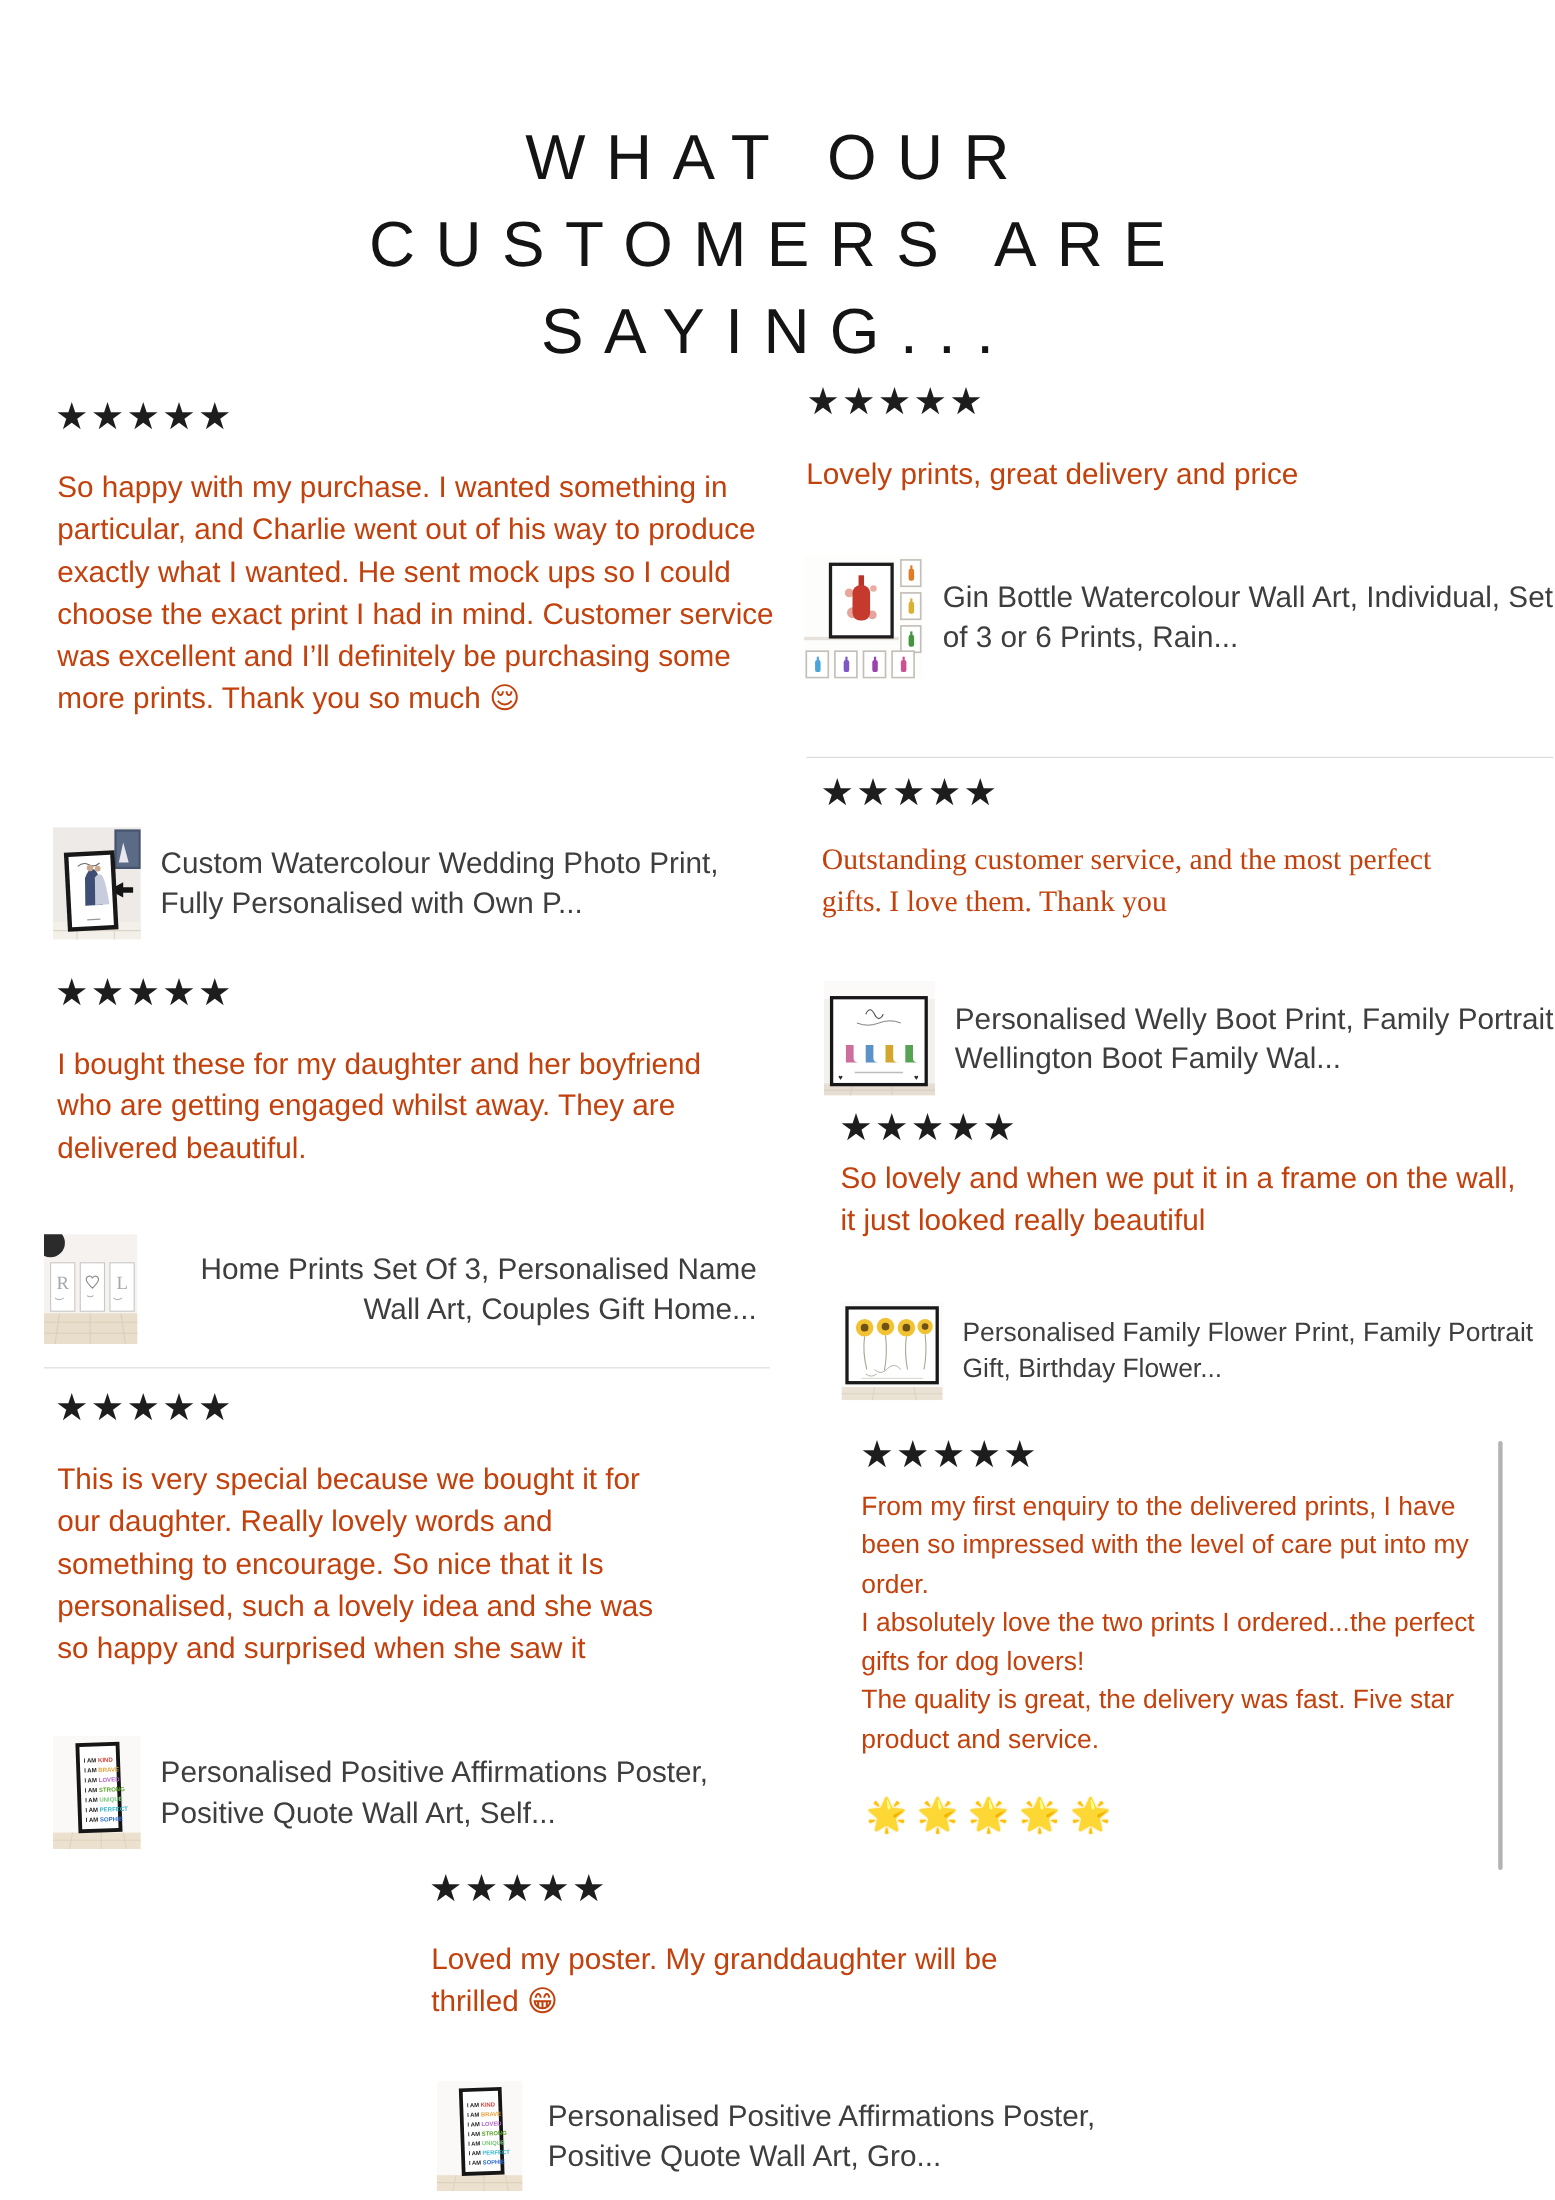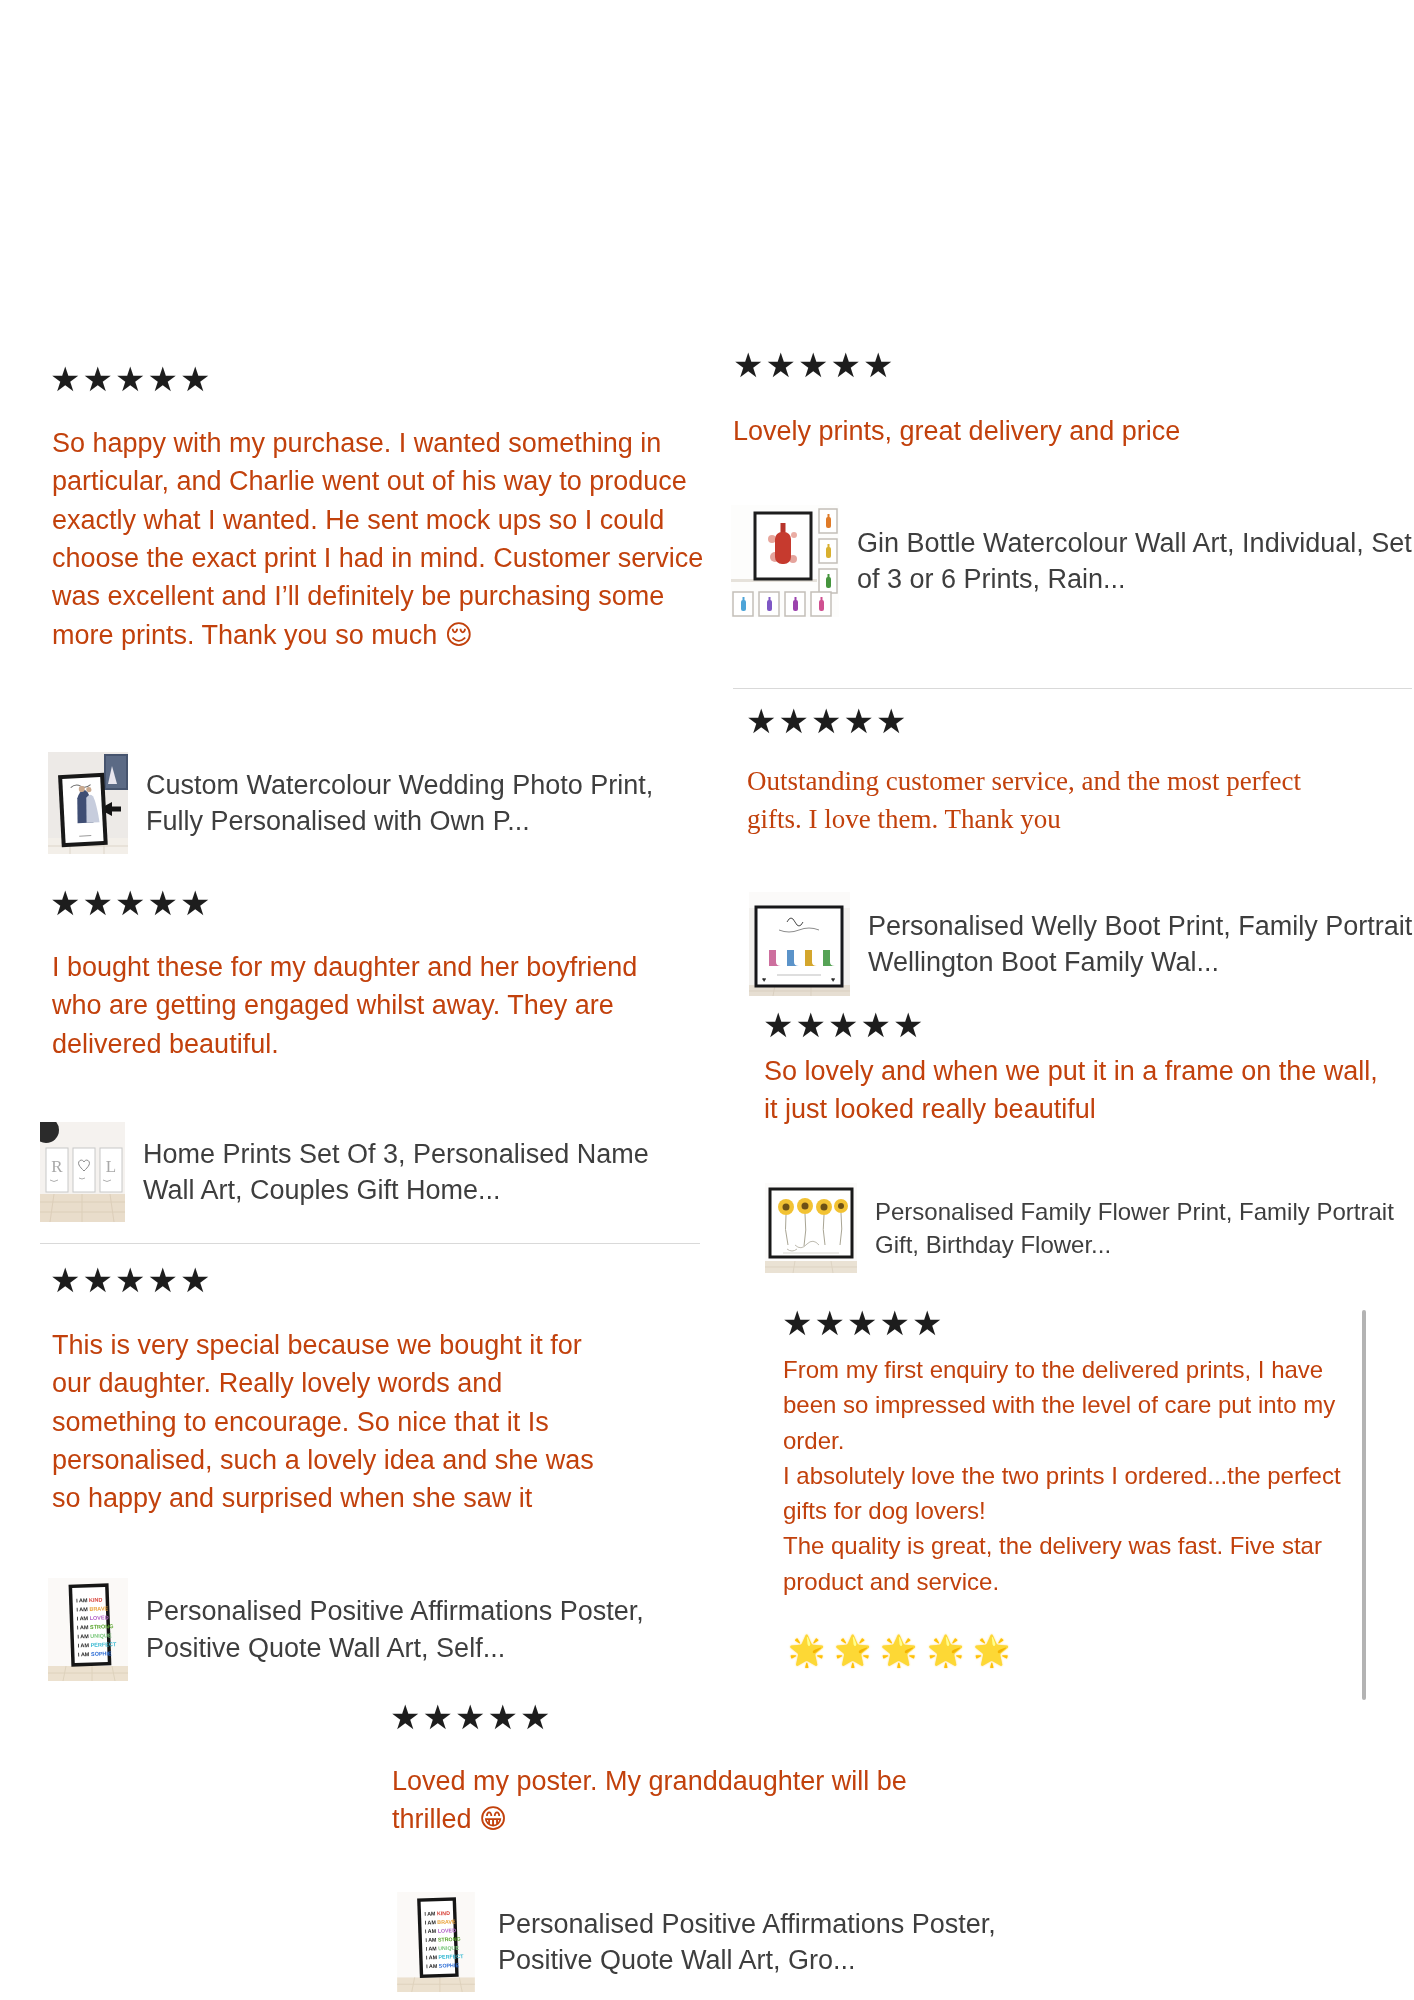--- a/index.html
+++ b/index.html
@@ -32,20 +32,25 @@
     position:absolute;font-size:30px;letter-spacing:9px;line-height:1;color:#f2a30f;
     text-shadow:0 0 2px #ffd66e;font-family:"DejaVu Sans",sans-serif;
   }
   .scrollbar{position:absolute;width:4px;background:#b3b3b3;border-radius:2px;}
 </style>
 </head>
 <body>
 
 <div class="page">
 
+  <div class="title">
+    <div>WHAT OUR</div>
+    <div>CUSTOMERS ARE</div>
+    <div>SAYING...</div>
+  </div>
 
   <div class="stars" style="left:50px;top:362px;">★★★★★</div>
 
   <p class="review" style="left:52px;top:424px;width:662px;">So happy with my purchase. I wanted something in particular, and Charlie went out of his way to produce exactly what I wanted. He sent mock ups so I could choose the exact print I had in mind. Customer service was excellent and I’ll definitely be purchasing some more prints. Thank you so much 😌</p>
 
   <div class="prod" style="left:48px;top:752px;align-items:center;">
     <svg class="thumb" width="80" height="102" viewBox="0 0 80 102">
       <rect width="80" height="102" fill="#edeae7"></rect>
       <rect y="86" width="80" height="16" fill="#f3efe9"></rect>
       <path d="M0 94h80M22 86v16M56 86v16" stroke="#ddd5c9" stroke-width="1"></path>
@@ -78,21 +83,21 @@
       <rect y="72" width="85" height="28" fill="#e9ddcb"></rect>
       <path d="M0 80h85M0 90h85M14 72l-4 28M42 72l0 28M70 72l4 28" stroke="#dccfb9" stroke-width="1"></path>
       <rect x="6" y="26" width="22" height="44" fill="#ffffff" stroke="#c8c8c8"></rect>
       <rect x="33" y="26" width="22" height="44" fill="#ffffff" stroke="#c8c8c8"></rect>
       <rect x="60" y="26" width="22" height="44" fill="#ffffff" stroke="#c8c8c8"></rect>
       <text x="17" y="50" font-size="17" fill="#a8a8a8" text-anchor="middle" font-family="Liberation Serif, serif">R</text>
       <text x="71" y="50" font-size="17" fill="#a8a8a8" text-anchor="middle" font-family="Liberation Serif, serif">L</text>
       <path d="M44 40 c-2 -4 -7 -1 -5 3 c1 2 3 4 5 6 c2 -2 4 -4 5 -6 c2 -4 -3 -7 -5 -3" stroke="#8a8a8a" fill="none" stroke-width="1"></path>
       <path d="M10 58 q4 3 8 0 M63 58 q4 3 8 0 M39 56 q3 2 6 0" stroke="#9b9b9b" fill="none" stroke-width=".8"></path>
     </svg>
-    <div class="caption" style="width:545px;">Home Prints Set Of 3, Personalised Name Wall Art, Couples Gift Home...</div>
+    <div class="caption" style="width:545px;text-align:right;">Home Prints Set Of 3, Personalised Name Wall Art, Couples Gift Home...</div>
   </div>
 
   <div class="divider" style="left:40px;top:1243px;width:660px;"></div>
 
   <div class="stars" style="left:50px;top:1263px;">★★★★★</div>
 
   <p class="review" style="left:52px;top:1326px;width:575px;">This is very special because we bought it for our daughter. Really lovely words and something to encourage.  So nice that it Is personalised,  such a lovely idea and she was so happy and surprised when she saw it</p>
 
   <div class="prod" style="left:48px;top:1578px;">
     <svg class="thumb" width="80" height="103" viewBox="0 0 80 103">

